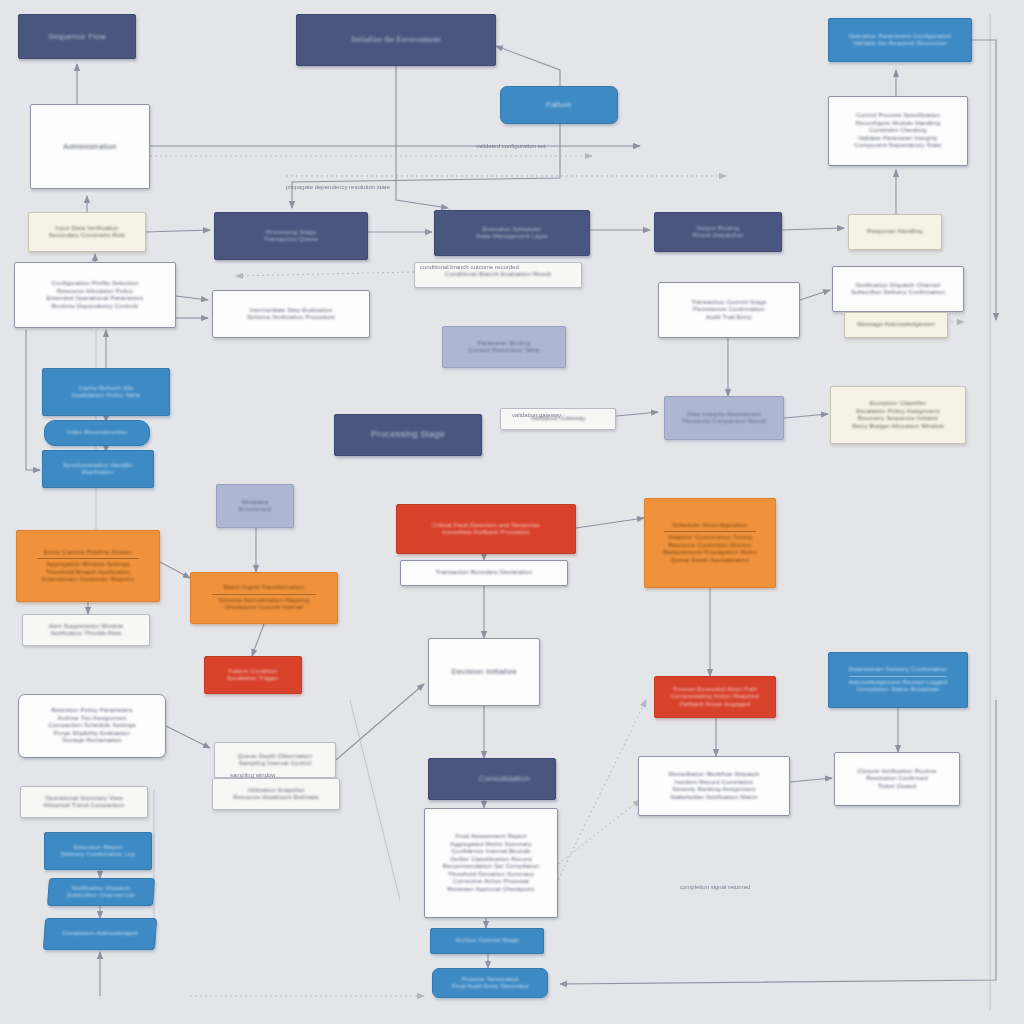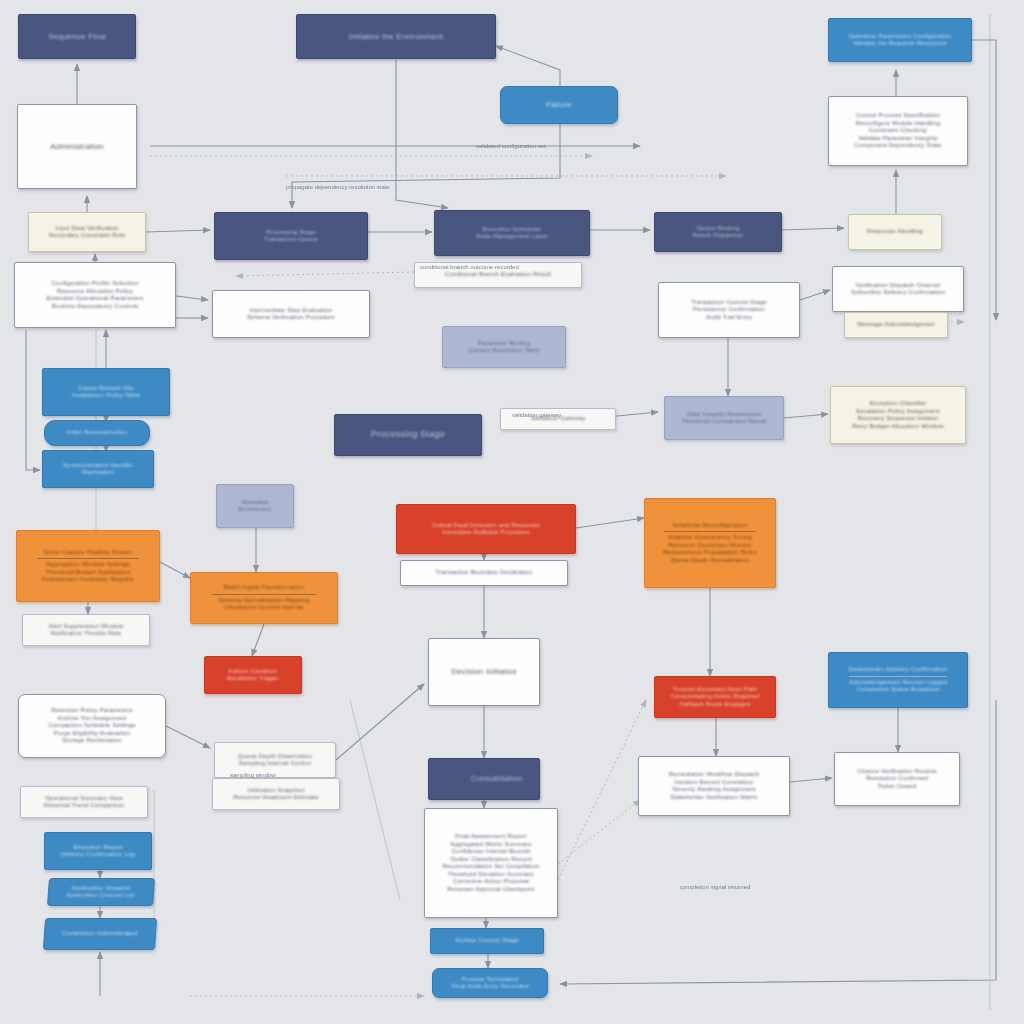--- a/index.html
+++ b/index.html
@@ -153,24 +153,24 @@
       <path d="M96,330 L96,600"></path>
       <path d="M154,790 L154,930"></path>
       <path d="M350,700 L400,900"></path>
     </g>
   </svg>
 
   <div id="node-layer">
       <div class="node f-navy  t-md" style="left: 18px; top: 14px; width: 118px; height: 45px;">
         <span class="line">Sequence Flow</span>
       </div>
-      <div class="node f-white  t-md" style="left: 17px; top: 104px; width: 120px; height: 85px;">
+      <div class="node f-white  t-md" style="left: 30px; top: 104px; width: 120px; height: 85px;">
         <span class="line">Administration</span>
       </div>
-      <div class="node f-navy  t-md" style="left: 296px; top: 14px; width: 200px; height: 45px;">
+      <div class="node f-navy  t-md" style="left: 296px; top: 14px; width: 200px; height: 52px; font-family: Liberation Serif, serif;">
         <span class="line">Initialize the Environment</span>
       </div>
       <div class="node f-blue rounded t-md" style="left: 500px; top: 86px; width: 118px; height: 38px;">
         <span class="line">Failure</span>
       </div>
       <div class="node f-blue  t-xs" style="left: 828px; top: 18px; width: 144px; height: 44px;">
         <span class="line">Operation Parameters Configuration</span>
         <span class="line">Validate the Required Resources</span>
       </div>
       <div class="node f-white  t-xs" style="left: 828px; top: 96px; width: 140px; height: 70px;">
@@ -317,21 +317,21 @@
         <span class="line">Storage Reclamation</span>
       </div>
       <div class="node f-paper  t-xs" style="left: 214px; top: 742px; width: 122px; height: 36px;">
         <span class="line">Queue Depth Observation</span>
         <span class="line">Sampling Interval Control</span>
       </div>
       <div class="node f-paper  t-xs" style="left: 212px; top: 778px; width: 128px; height: 32px;">
         <span class="line">Utilization Snapshot</span>
         <span class="line">Resource Headroom Estimate</span>
       </div>
-      <div class="node f-navy  t-md" style="left: 428px; top: 758px; width: 112px; height: 42px; padding-left: 31px;">
+      <div class="node f-navy  t-md" style="left: 428px; top: 758px; width: 128px; height: 42px; padding-left: 31px;">
         <span class="line">Consolidation</span>
       </div>
       <div class="node f-white  t-xs" style="left: 424px; top: 808px; width: 134px; height: 110px;">
         <span class="line">Final Assessment Report</span>
         <span class="line">Aggregated Metric Summary</span>
         <span class="line">Confidence Interval Bounds</span>
         <span class="line">Outlier Classification Record</span>
         <span class="line">Recommendation Set Compilation</span>
         <span class="line">Threshold Deviation Summary</span>
         <span class="line">Corrective Action Proposal</span>

